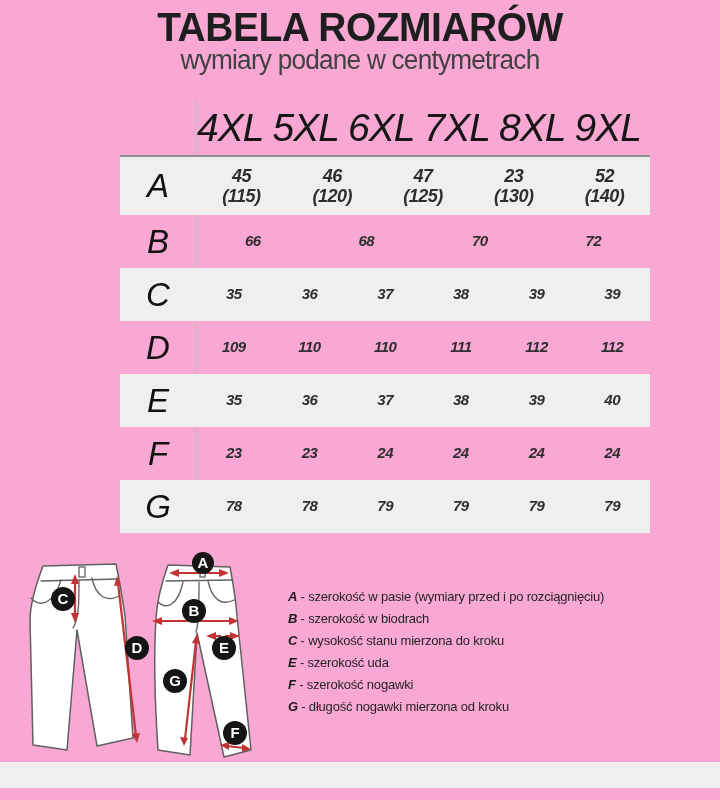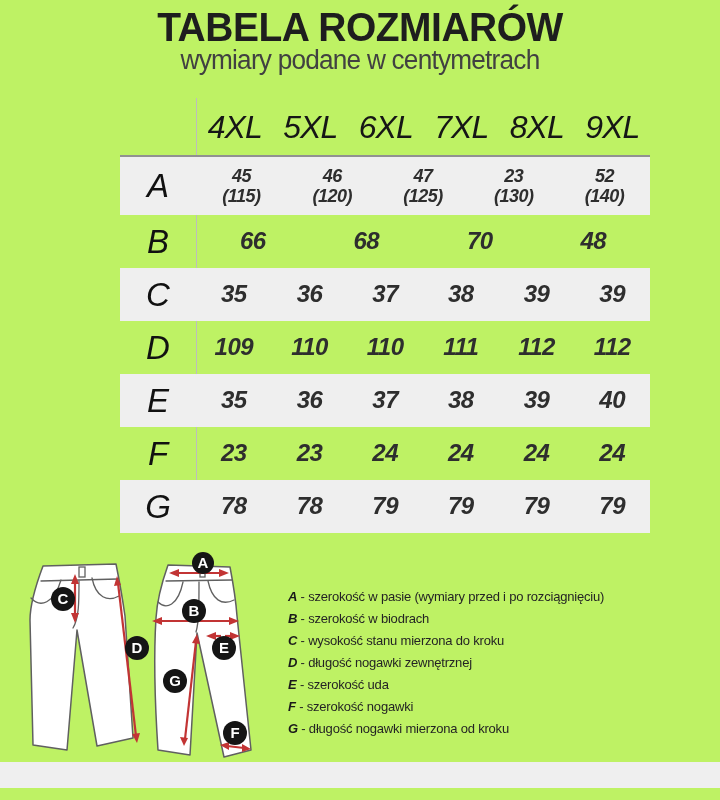--- a/index.html
+++ b/index.html
@@ -1,17 +1,17 @@
 <!DOCTYPE html>
 <html style="--accent_red: #c23434; --stripe: #efefef; --badge: #151515; --outline: #606060;"><head>
 <meta charset="utf-8">
 <style>
   html,body{margin:0;padding:0;background:#fff;}
   .page{
-    position:relative;width:720px;height:800px;background:#bef264;overflow:hidden;
+    position:relative;width:720px;height:800px;background:#f9a8d4;overflow:hidden;
     font-family:"Liberation Sans", sans-serif;color:#1c1c1c;
   }
   
   .title{
     position:absolute;top:4px;left:0;width:720px;margin:0;
     text-align:center;font-size:41px;font-weight:bold;color:#1e1e1e;
     letter-spacing:-0.5px;transform:scaleX(0.95);transform-origin:50% 50%;
     white-space:nowrap;
   }
   .subtitle{
@@ -21,35 +21,35 @@
     white-space:nowrap;
   }
   
   .vline{position:absolute;left:196px;top:98px;width:1px;height:435px;background:#bdbdbd;}
   .toprule{position:absolute;left:120px;top:155px;width:530px;height:2px;background:#919191;}
   .size-header{
     position:absolute;left:197px;top:100px;width:453px;height:55px;
     display:flex;align-items:center;
   }
   .hcell{
-    flex:1;text-align:center;font-style:italic;font-size:32px;color:#161616;
+    flex:1;text-align:left;font-style:italic;font-size:39px;color:#161616;
     letter-spacing:-1px;
   }
   .rows{position:absolute;left:120px;top:157px;width:530px;}
   .trow{display:flex;height:53px;}
   .trow:first-child{height:58px;}
   .trow.stripe{background:var(--stripe,#efefef);}
   .rlabel{
     width:76px;display:flex;align-items:center;justify-content:center;
     font-style:italic;font-size:33px;color:#111;
   }
   .cells{flex:1;display:flex;font-weight:bold;}
   .cell{
     flex:1;display:flex;flex-direction:column;align-items:center;justify-content:center;
-    font-style:italic;font-size:24px;color:#2e2e2e;line-height:1.12;letter-spacing:-0.5px;
+    font-style:italic;font-size:15px;color:#2e2e2e;line-height:1.12;letter-spacing:-0.5px;
   }
   .cell.two{font-size:18px;}
   
   .bottom-band{position:absolute;left:0;top:762px;width:720px;height:26px;background:#efefef;}
   .pants{position:absolute;z-index:2;}
   .pants .outline{fill:#ffffff;stroke:var(--outline,#606060);stroke-width:1.5;stroke-linejoin:round;}
   .pants .detail{fill:none;stroke:var(--outline,#606060);stroke-width:1.3;stroke-linecap:round;}
   .pants .arrow{fill:none;stroke:var(--accent_red,#c23434);stroke-width:2.2;}
   .pants .ah{fill:var(--accent_red,#c23434);}
   .pants .badge{fill:var(--badge,#151515);}
@@ -111,21 +111,21 @@
           <div class="cell">
             <div class="cline">66</div>
           </div>
           <div class="cell">
             <div class="cline">68</div>
           </div>
           <div class="cell">
             <div class="cline">70</div>
           </div>
           <div class="cell">
-            <div class="cline">48</div>
+            <div class="cline">72</div>
           </div>
         </div>
       </div>
       <div class="trow stripe">
         <div class="rlabel">C</div>
         <div class="cells">
           <div class="cell">
             <div class="cline">35</div>
           </div>
           <div class="cell">
@@ -299,19 +299,18 @@
     <circle class="badge" cx="27" cy="131" r="12"></circle>
     <text class="badge-letter" x="27" y="136">G</text>
     <circle class="badge" cx="87" cy="183" r="12"></circle>
     <text class="badge-letter" x="87" y="188">F</text>
   </svg>
 
   <div class="legend">
       <div class="lg-line"><span class="lg-letter">A</span><span> - szerokość w pasie (wymiary przed i po rozciągnięciu)</span></div>
       <div class="lg-line"><span class="lg-letter">B</span><span> - szerokość w biodrach</span></div>
       <div class="lg-line"><span class="lg-letter">C</span><span> - wysokość stanu mierzona do kroku</span></div>
-      <div class="lg-line"><span class="lg-letter">D</span><span> - długość nogawki zewnętrznej</span></div>
       <div class="lg-line"><span class="lg-letter">E</span><span> - szerokość uda</span></div>
       <div class="lg-line"><span class="lg-letter">F</span><span> - szerokość nogawki</span></div>
       <div class="lg-line"><span class="lg-letter">G</span><span> - długość nogawki mierzona od kroku</span></div>
     </div>
 
 </div>
 
 </body></html>

